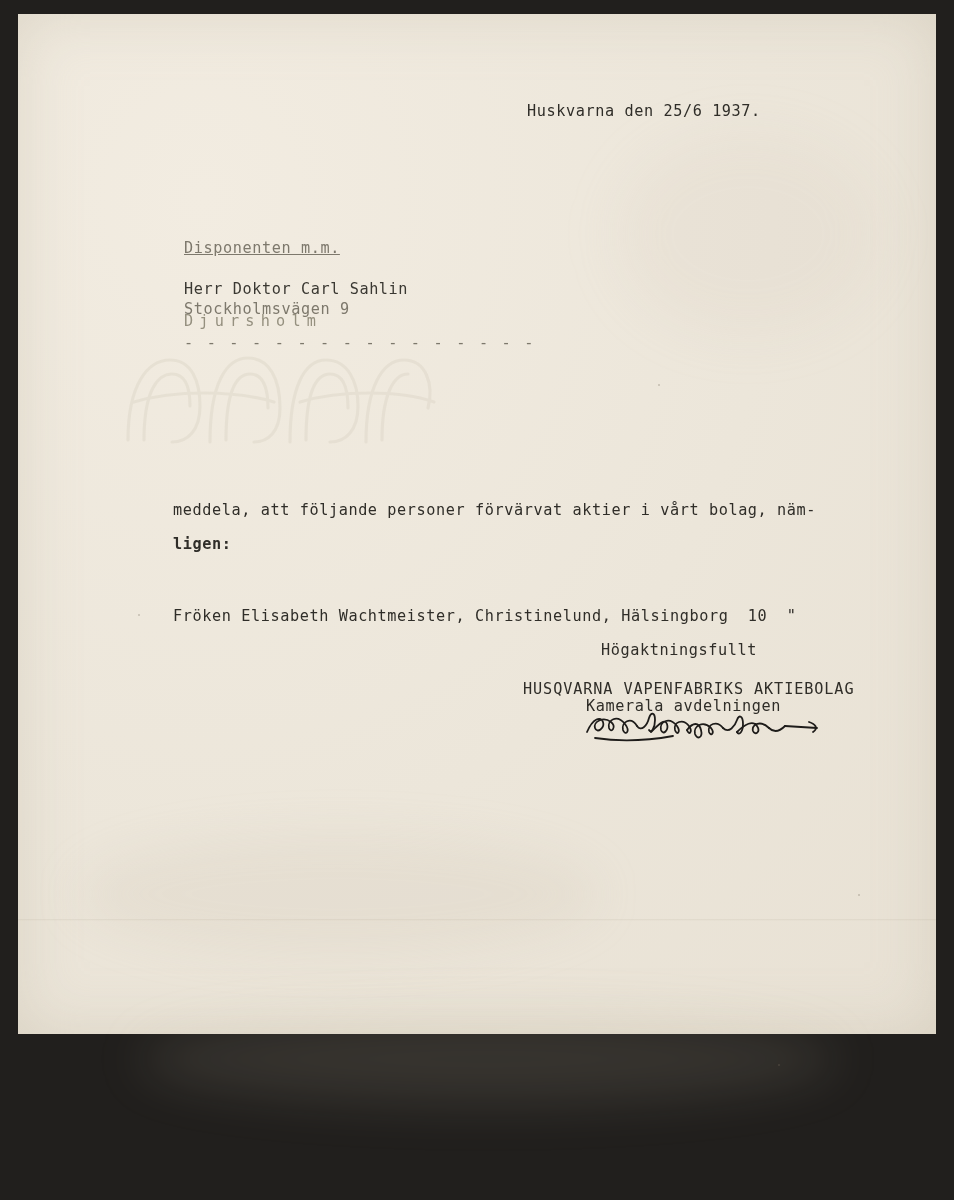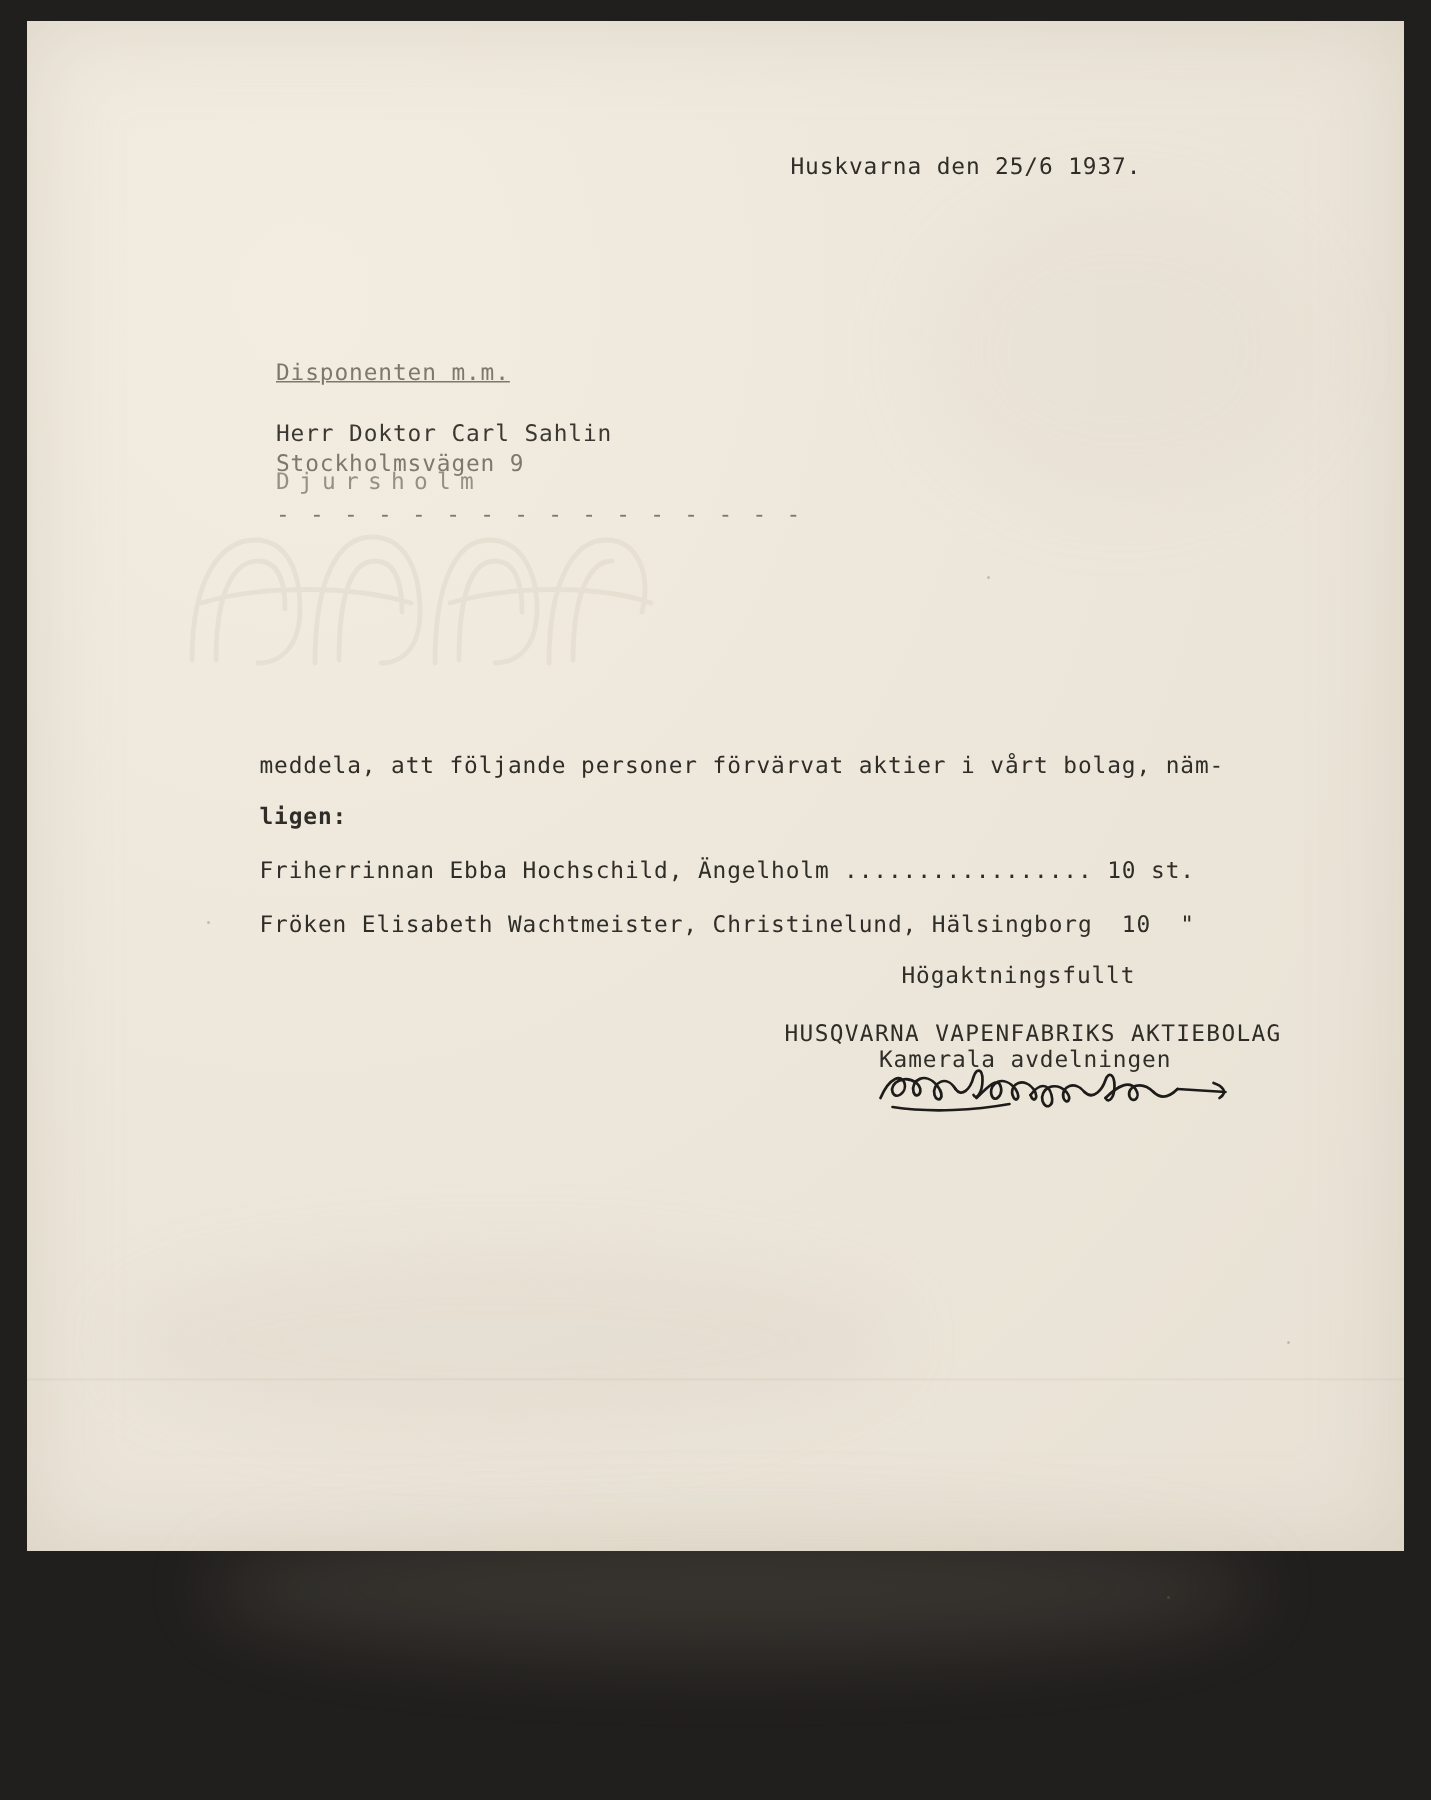--- a/index.html
+++ b/index.html
@@ -141,21 +141,20 @@
     <div class="tw dark" id="date">Huskvarna den 25/6 1937.</div>
 
     <div class="tw faint" id="addr-line-0">Disponenten m.m.</div>
     <div class="tw" id="addr-line-1">Herr Doktor Carl Sahlin</div>
     <div class="tw faint" id="addr-line-2">Stockholmsvägen 9</div>
     <div class="tw veryfaint" id="addr-line-3">Djursholm</div>
     <div class="tw faint" id="addr-rule">- - - - - - - - - - - - - - - -</div>
 
     <div class="tw dark" id="body-1">meddela, att följande personer förvärvat aktier i vårt bolag, näm-</div>
     <div class="tw dark" id="body-2">ligen:</div>
-    <div class="tw dark" id="body-3">Friherrinnan Ebba Hochschild, Ängelholm ................. 10 st.</div>
     <div class="tw dark" id="body-4">Fröken Elisabeth Wachtmeister, Christinelund, Hälsingborg  10  "</div>
 
     <div class="tw dark" id="closing">Högaktningsfullt</div>
     <div class="tw dark" id="sig-org">HUSQVARNA VAPENFABRIKS AKTIEBOLAG</div>
     <div class="tw dark" id="sig-dept">Kamerala avdelningen</div>
 
     <svg id="signature" viewBox="0 0 260 40">
       <g fill="none" stroke="#1e1c1a" stroke-width="1.8" stroke-linecap="round" stroke-linejoin="round">
         <path d="M6,24 C12,10 20,8 22,14 C24,20 16,26 14,20 C12,14 22,8 30,14 C36,19 30,26 28,20 C26,12 36,6 44,16 C50,24 44,28 42,22 C40,14 50,8 56,18"></path>
         <path d="M56,18 C60,24 66,18 68,10 C70,4 74,4 74,12 C74,20 70,26 68,22"></path>

